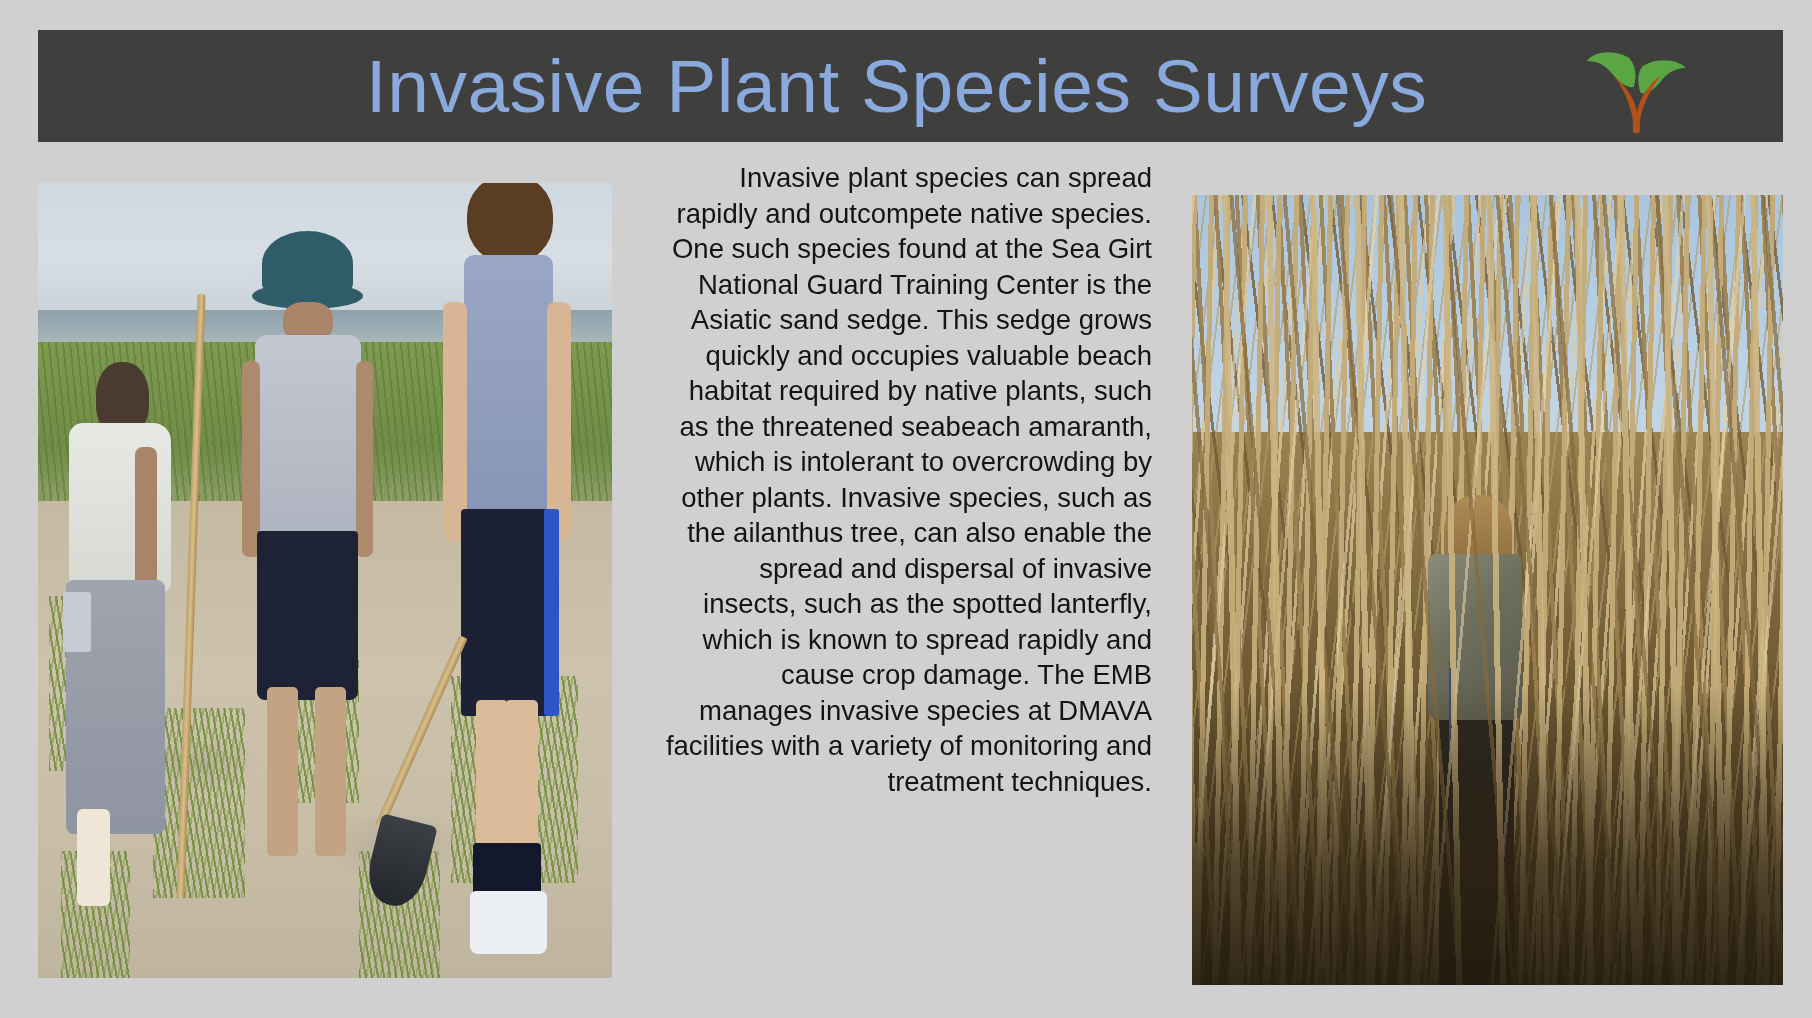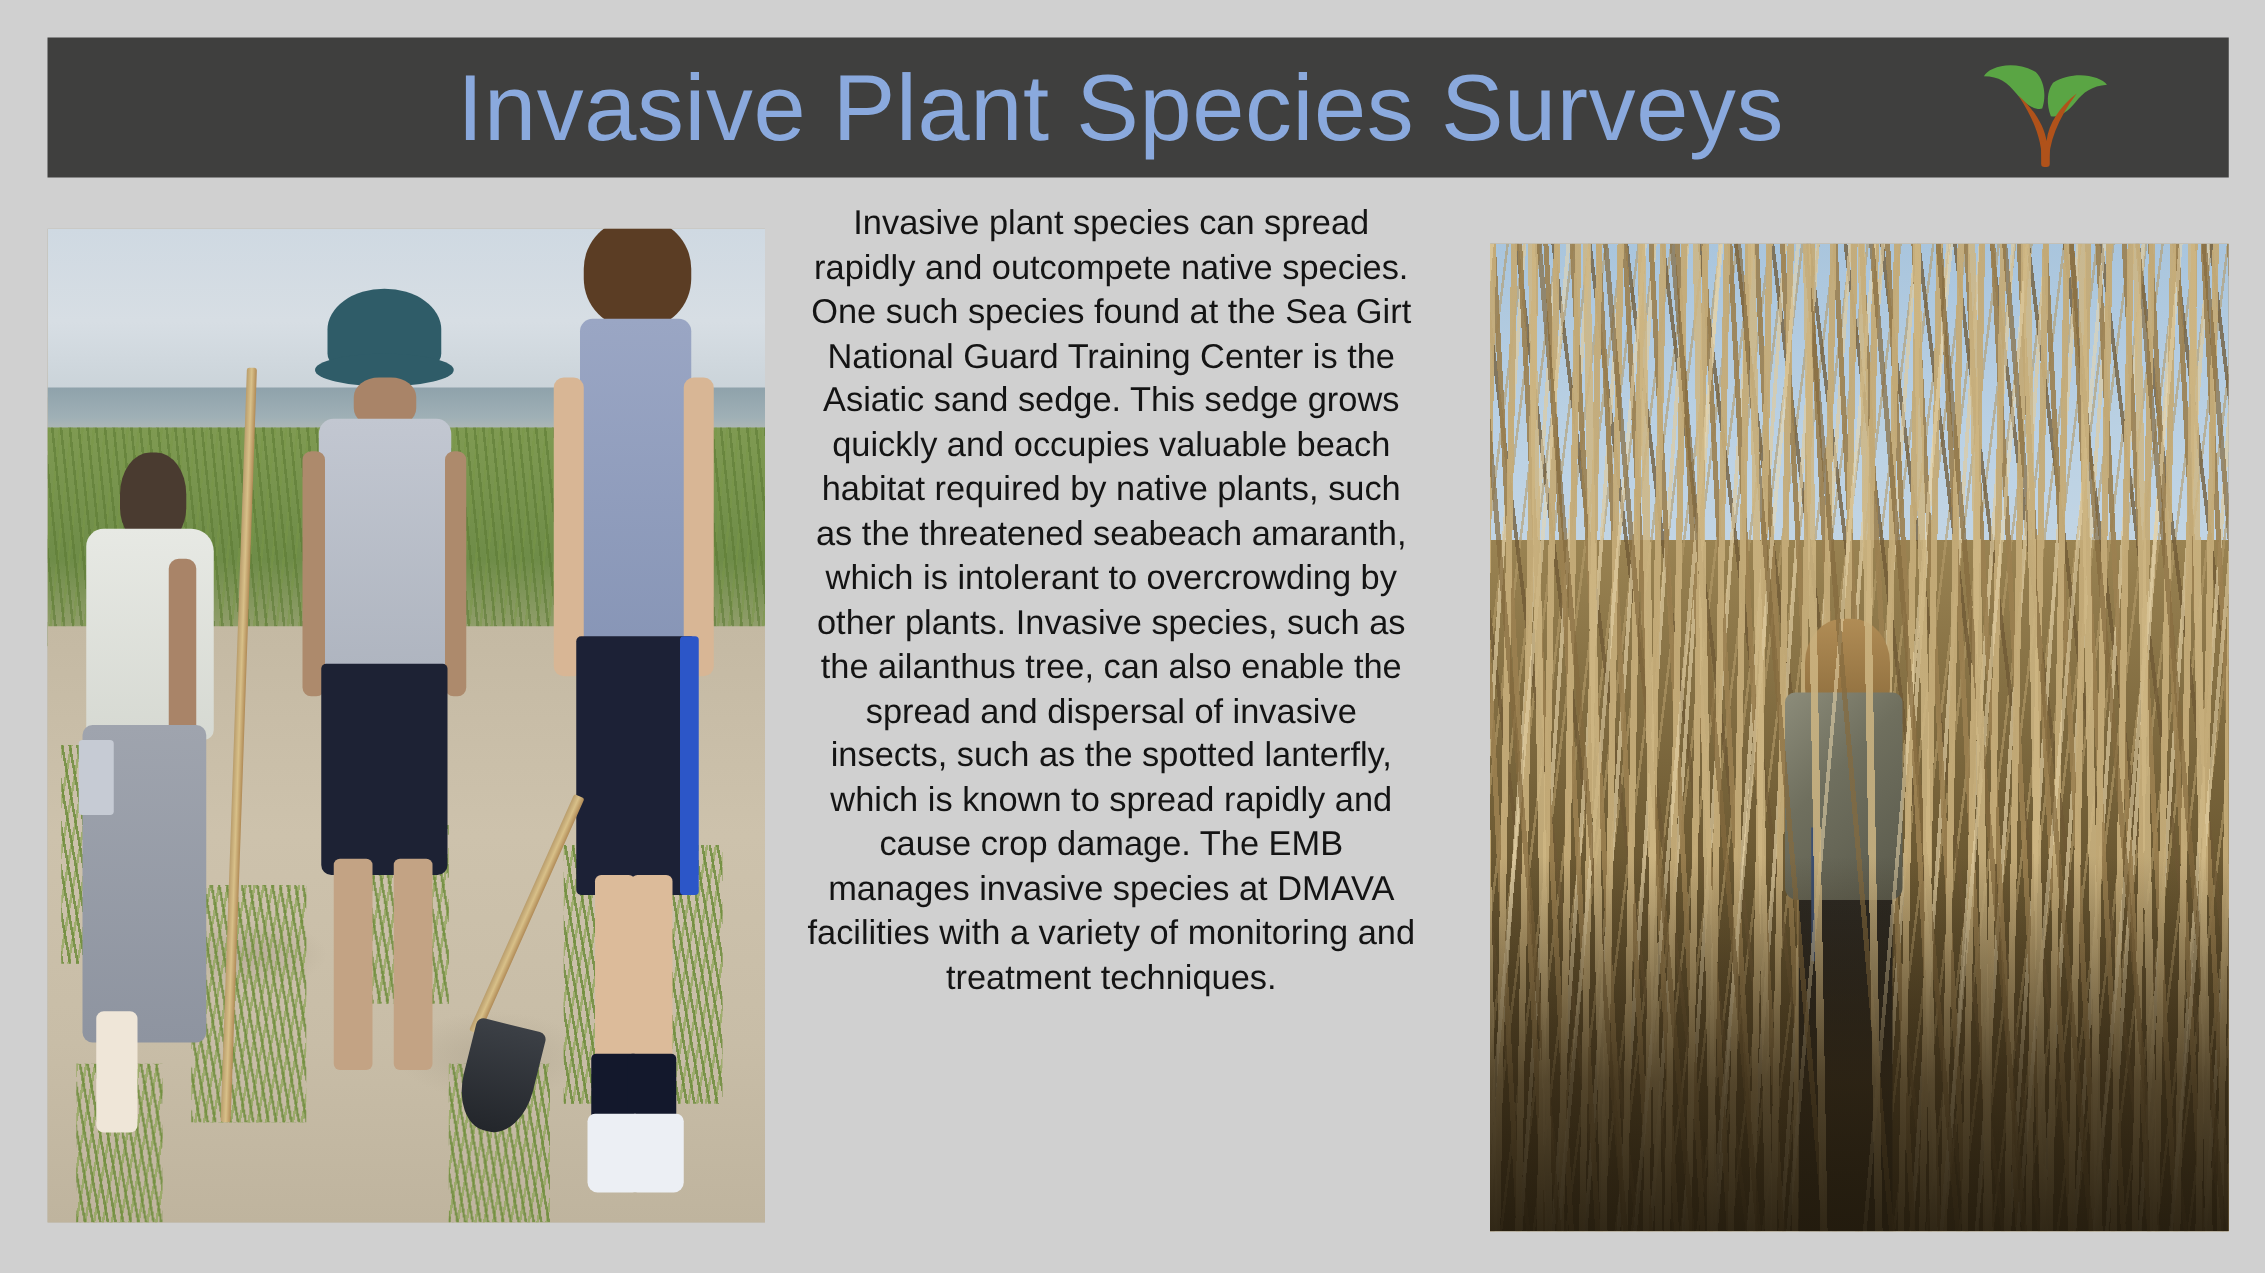--- a/index.html
+++ b/index.html
@@ -100,28 +100,28 @@
   
   .person { position: absolute; }
   .p-head { position: absolute; border-radius: 50%; }
   .p-body { position: absolute; }
   .p-leg  { position: absolute; }
   .pole   { position: absolute; background: linear-gradient(90deg,#b99d6c,#d8c089,#b08a56); border-radius: 2px; }
 
   
   #text-block {
     position: absolute;
-    left: 644px;
+    left: 662px;
     top: 160px;
     width: 490px;
     color: #141414;
     font-size: 27.5px;
     line-height: 35.5px;
     font-weight: 400;
-    text-align: center;
+    text-align: right;
   }
 
   
   #photo-right {
     position: absolute;
     left: 1192px;
     top: 195px;
     width: 591px;
     height: 790px;
     overflow: hidden;

